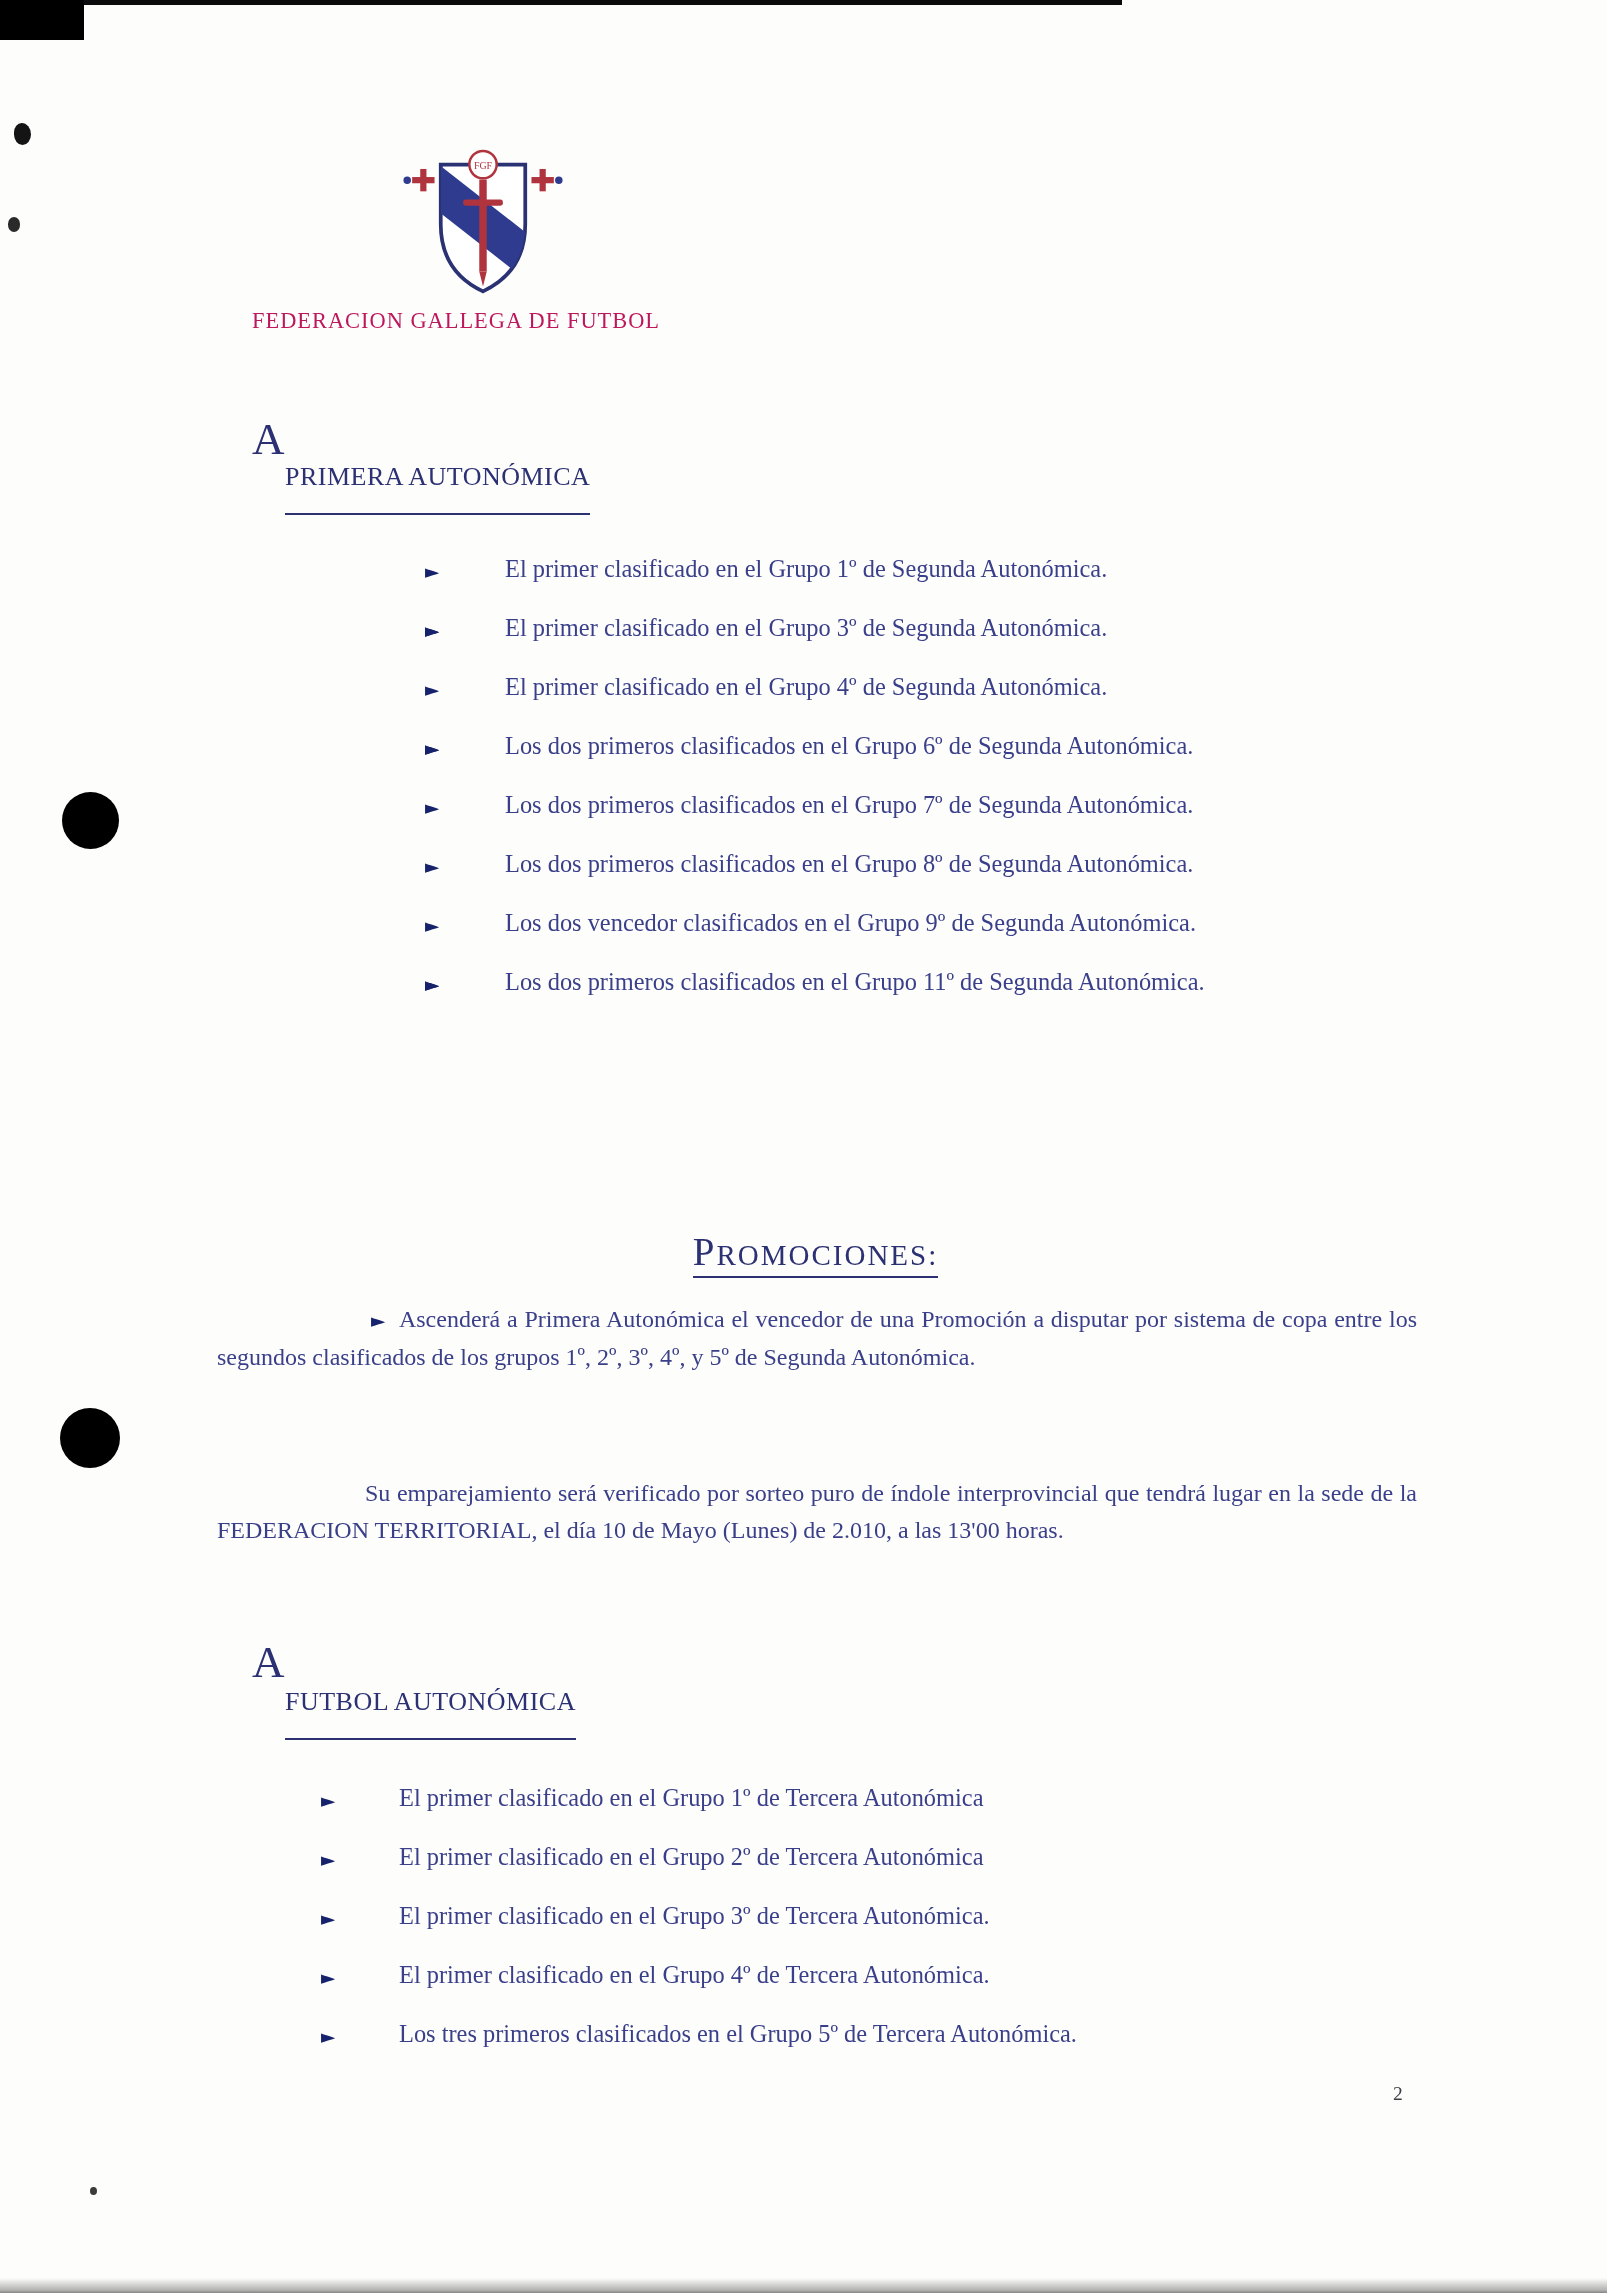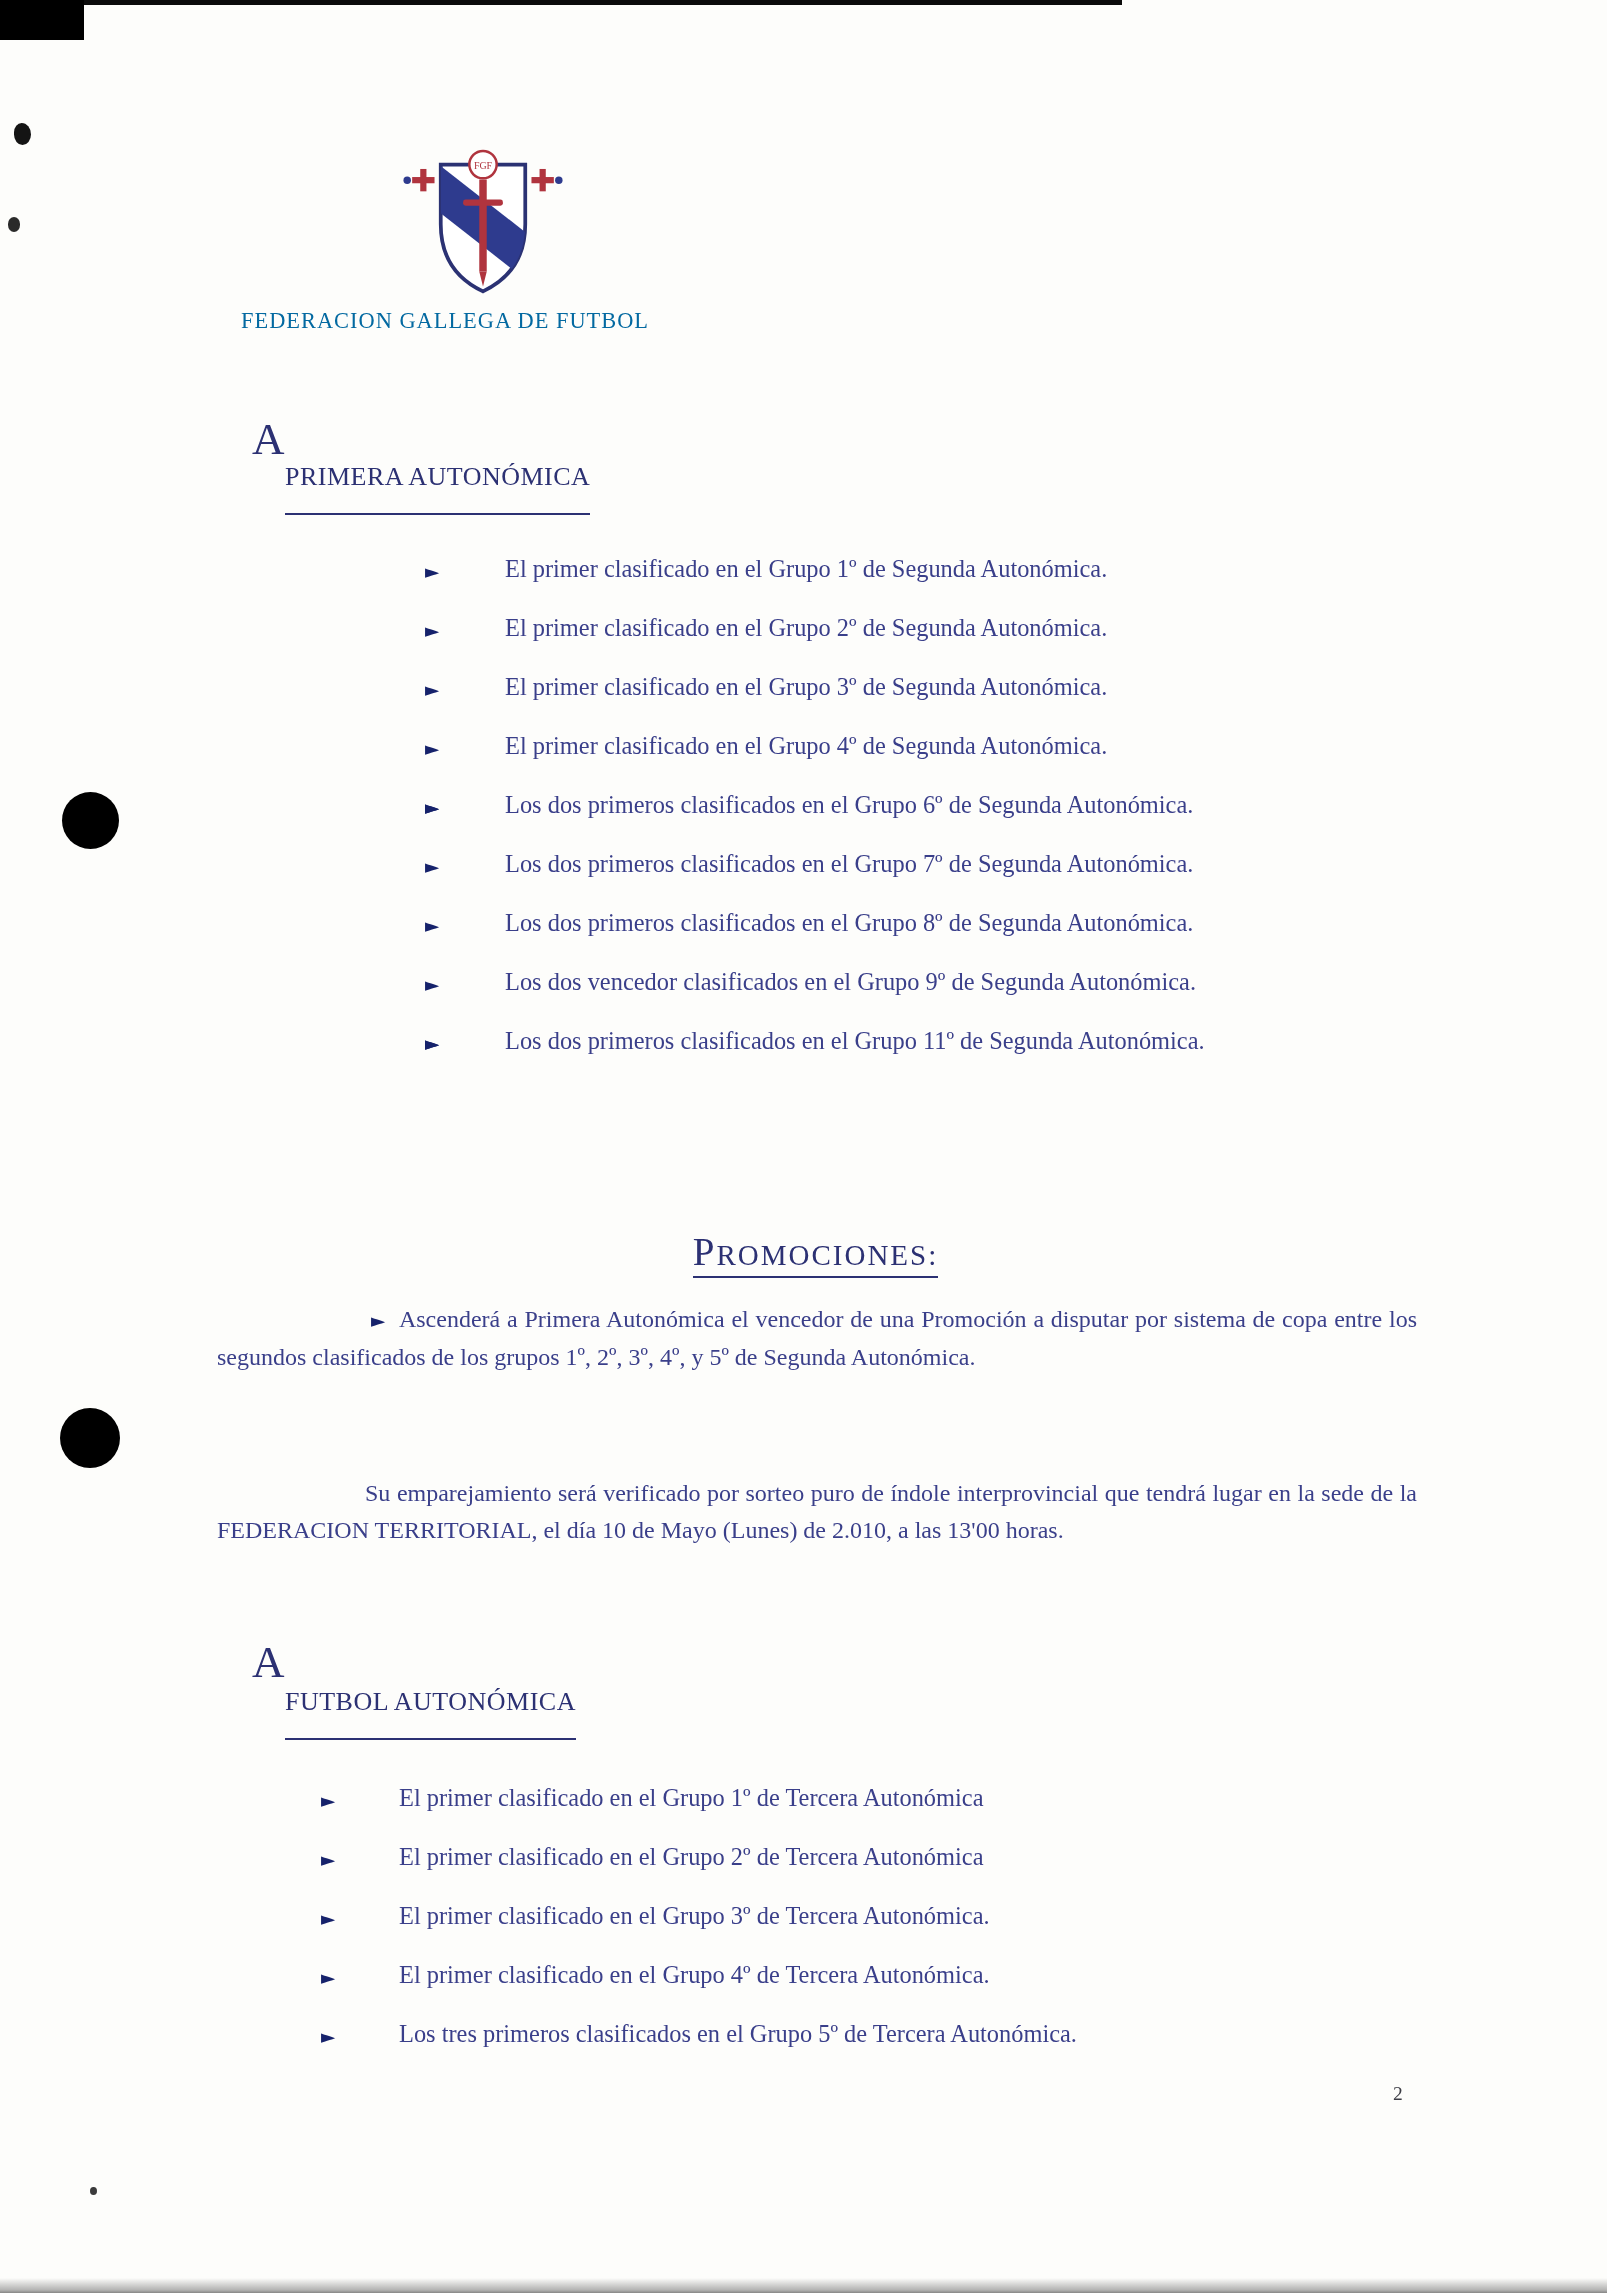--- a/index.html
+++ b/index.html
@@ -24,22 +24,22 @@
   .hole-2 { left:60px; top:1408px; width:60px; height:60px; }
   .scan-dot-bottom { position:absolute; left:90px; top:2187px; width:6.8px; height:7.8px; background:#3b3b3b; border-radius:50%; }
   .bottom-shade {
     position:absolute; left:0; right:0; bottom:0; height:15.6px;
     background:linear-gradient(to bottom, rgba(110,110,110,0) 0%, rgba(105,105,105,0.5) 75%, rgba(85,85,85,0.8) 100%);
   }
 
   
   .logo { position:absolute; left:396px; top:146px; width:174px; height:164px; }
   .org-name {
-    position:absolute; left:241px; top:308px;
-    font-size:22.4px; letter-spacing:1px; color:#0369a1;
+    position:absolute; left:252px; top:308px;
+    font-size:22.4px; letter-spacing:1px; color:#be185d;
   }
 
   
   .section-letter {
     position:absolute; font-size:45px; color:#2c3173; line-height:1;
   }
   .sec1-letter { left:252px; top:417px; }
   .sec2-letter { left:252px; top:1640px; }
   .section-title {
     position:absolute; margin:0; font-weight:normal;
@@ -149,21 +149,20 @@
 
   <ul class="bullet-list list-1">
 
       <li class="bullet-item">
         <span class="bullet">►</span>
         <span class="item-text">El primer clasificado en el Grupo 1º de Segunda Autonómica.</span>
       </li>
 
       <li class="bullet-item">
         <span class="bullet">►</span>
-        <span class="item-text">El primer clasificado en el Grupo 2º de Segunda Autonómica.</span>
       </li>
 
       <li class="bullet-item">
         <span class="bullet">►</span>
         <span class="item-text">El primer clasificado en el Grupo 3º de Segunda Autonómica.</span>
       </li>
 
       <li class="bullet-item">
         <span class="bullet">►</span>
         <span class="item-text">El primer clasificado en el Grupo 4º de Segunda Autonómica.</span>

